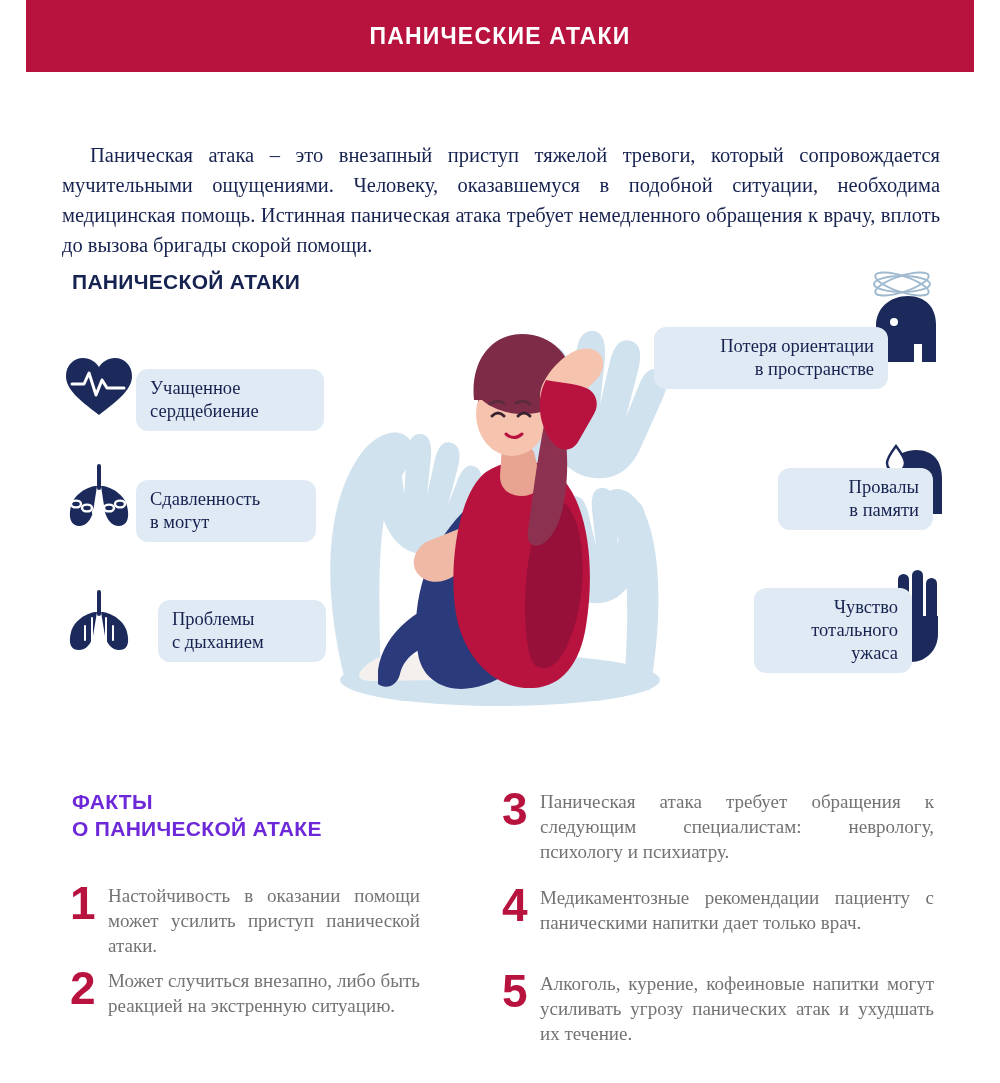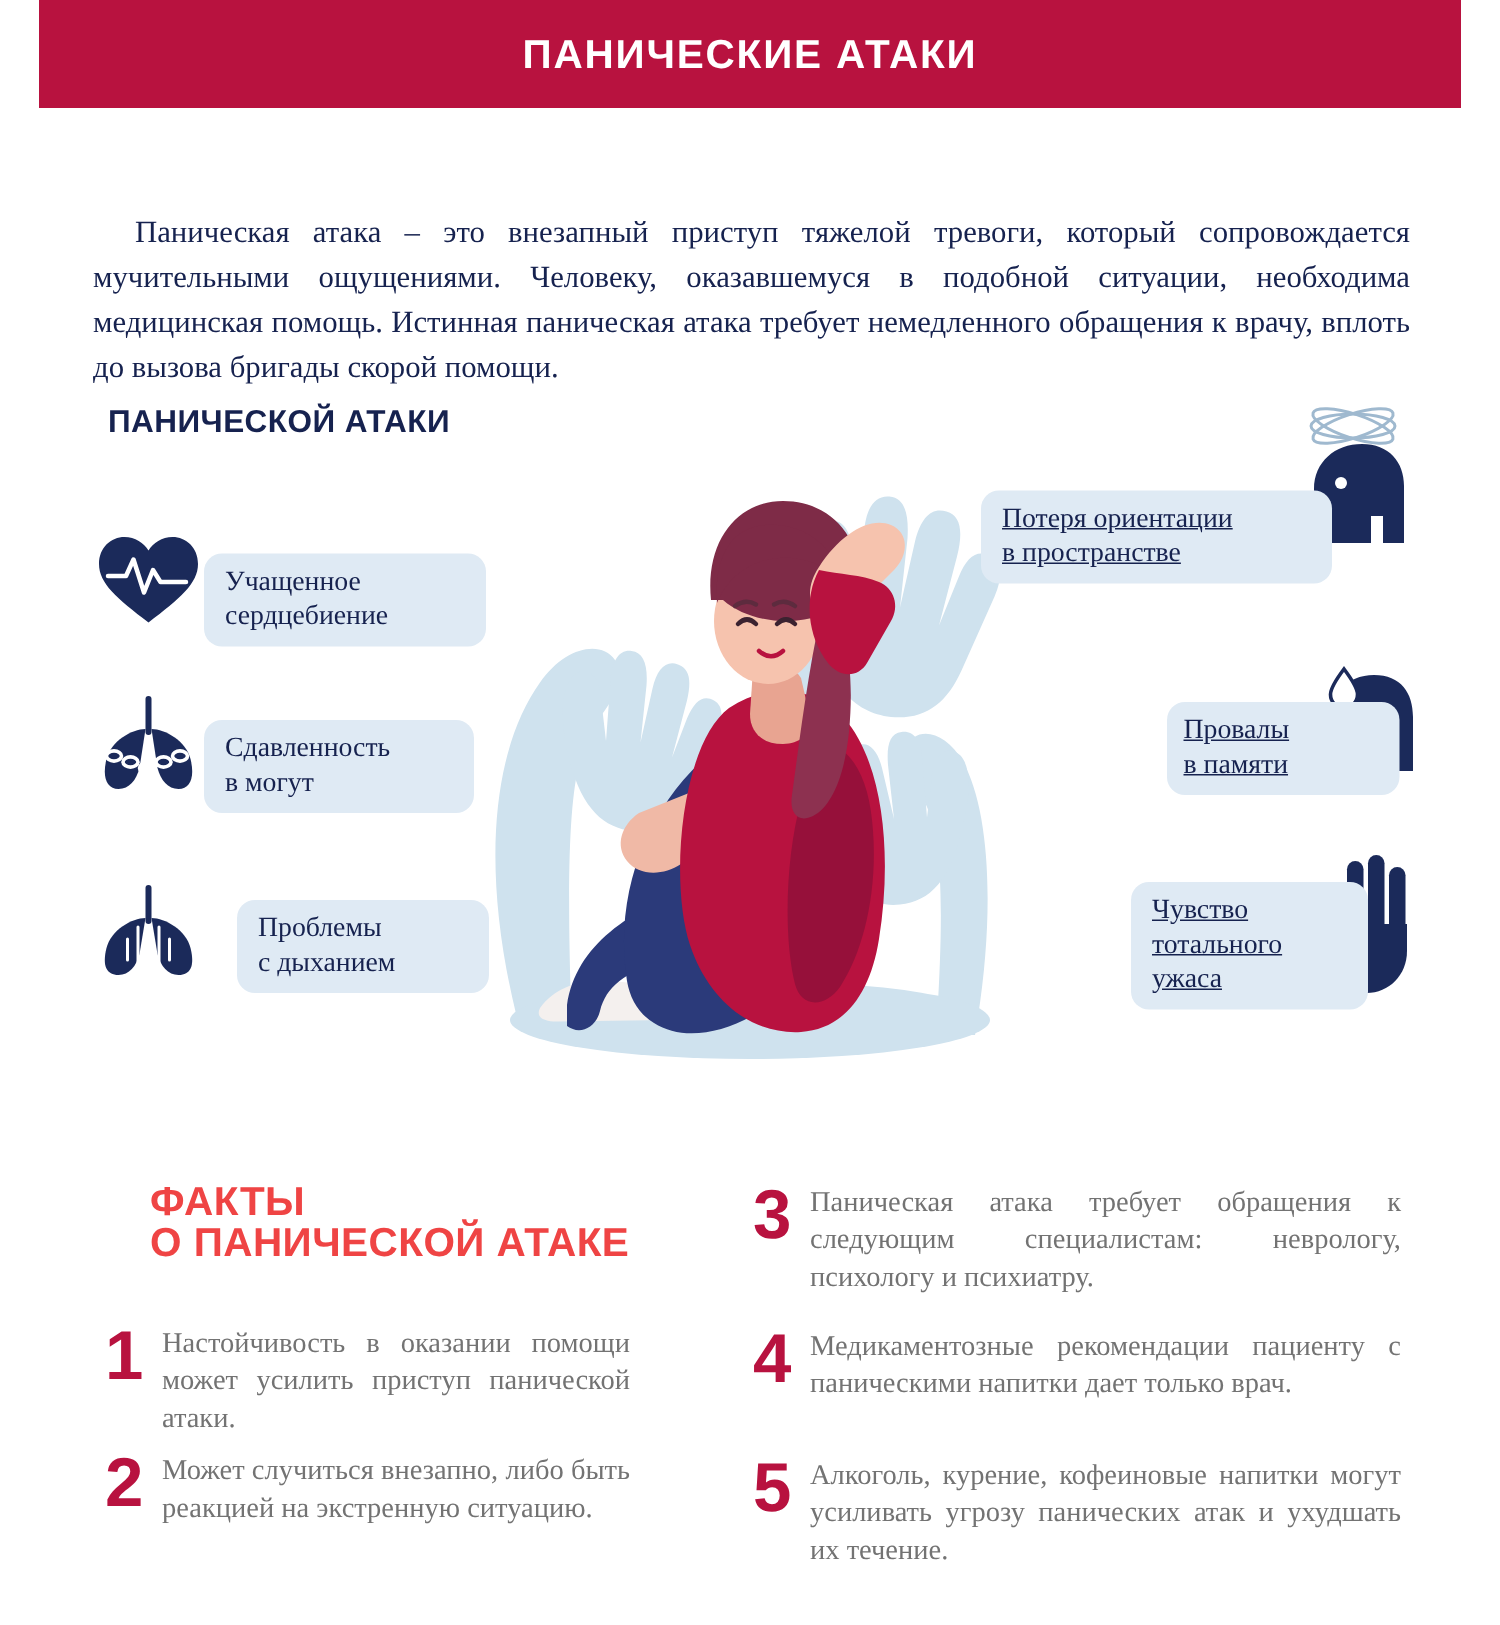--- a/index.html
+++ b/index.html
@@ -16,21 +16,21 @@
   .header-band{
     position:absolute;left:0;top:0;width:1000px;height:72px;
     background:#b8123f;
   }
   .header-title{
     position:absolute;left:0;top:0;width:1000px;height:72px;
     display:flex;align-items:center;justify-content:center;
     color:#ffffff;
     font-family:"Liberation Sans", sans-serif;
     font-weight:bold;
-    font-size:27px;
+    font-size:23px;
     letter-spacing:1.2px;
     text-transform:uppercase;
   }
   .header-side-left,.header-side-right{
     position:absolute;top:0;height:72px;width:26px;background:#ffffff;
   }
   .header-side-left{left:0;}
   .header-side-right{right:0;}
 
   
@@ -62,33 +62,33 @@
   .pill{
     position:absolute;
     background:#dfeaf4;
     border-radius:12px;
     padding:8px 14px;
     font-size:18.5px;
     line-height:23px;
     color:#16224f;
   }
   .pill.left{ text-align:left;border-radius:12px; }
-  .pill.right{ text-align:left;text-decoration:underline; }
+  .pill.right{ text-align:right; }
 
   .icon-box{
     position:absolute;
     color:#1b2a5a;
   }
 
   
   .facts-title{
     position:absolute;left:72px;top:788px;
     font-family:"Liberation Sans", sans-serif;
-    font-weight:bold;font-size:27px;line-height:27px;
-    color:#ef4444;text-transform:uppercase;letter-spacing:.3px;margin-left:28px;
+    font-weight:bold;font-size:21px;line-height:27px;
+    color:#6d28d9;text-transform:uppercase;letter-spacing:.3px;
   }
   .fact{
     position:absolute;
     display:flex;
     align-items:flex-start;
   }
   .fact-num{
     font-family:"Liberation Sans", sans-serif;
     font-weight:bold;
     font-size:46px;

